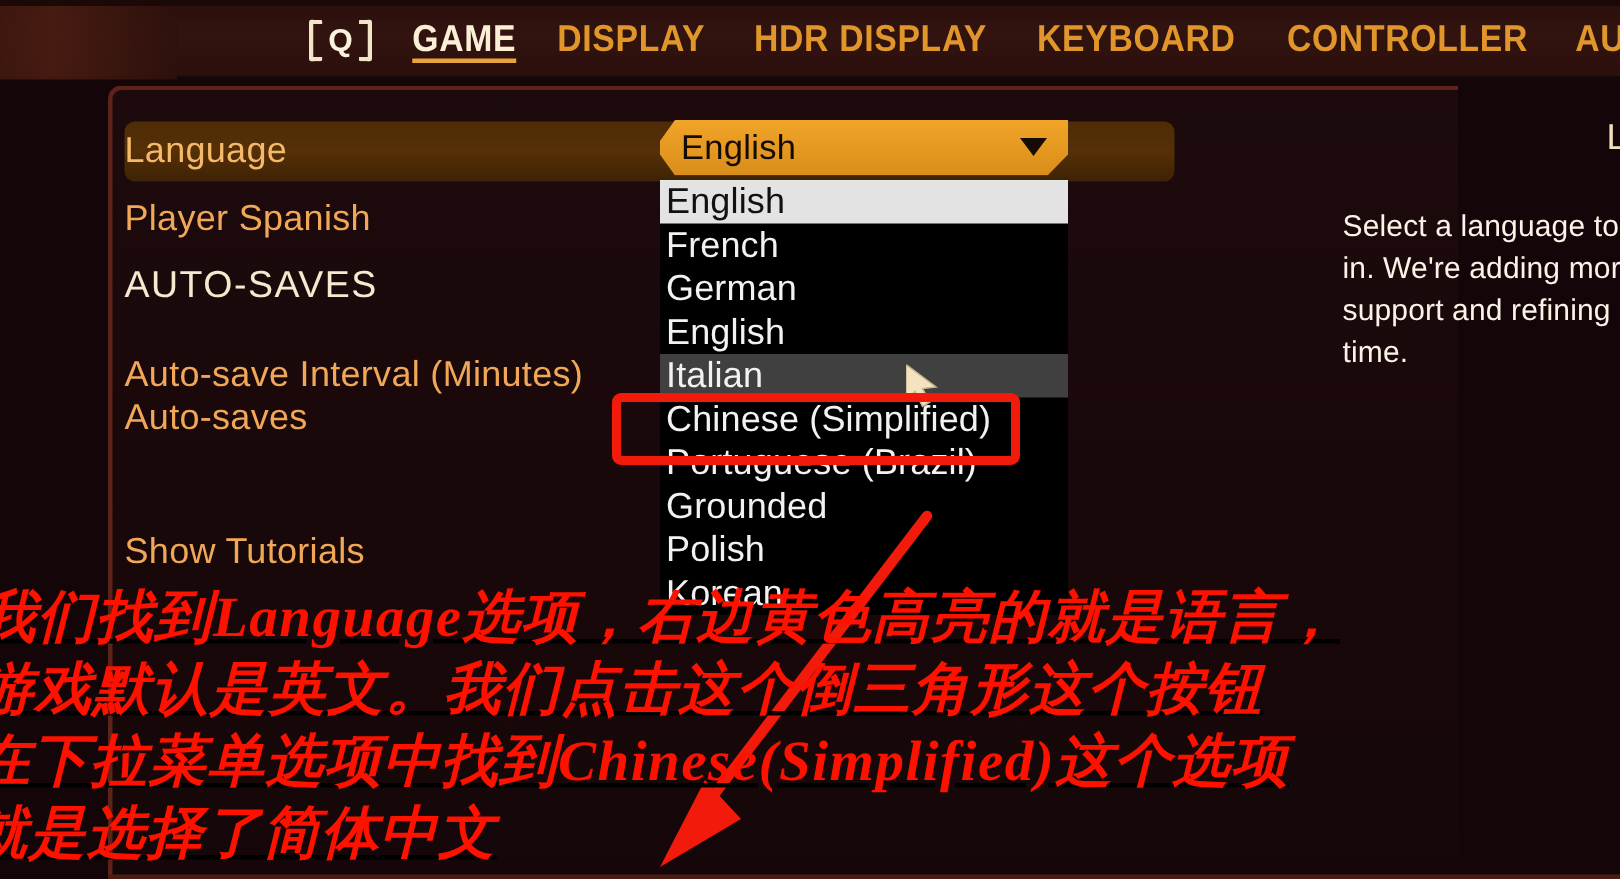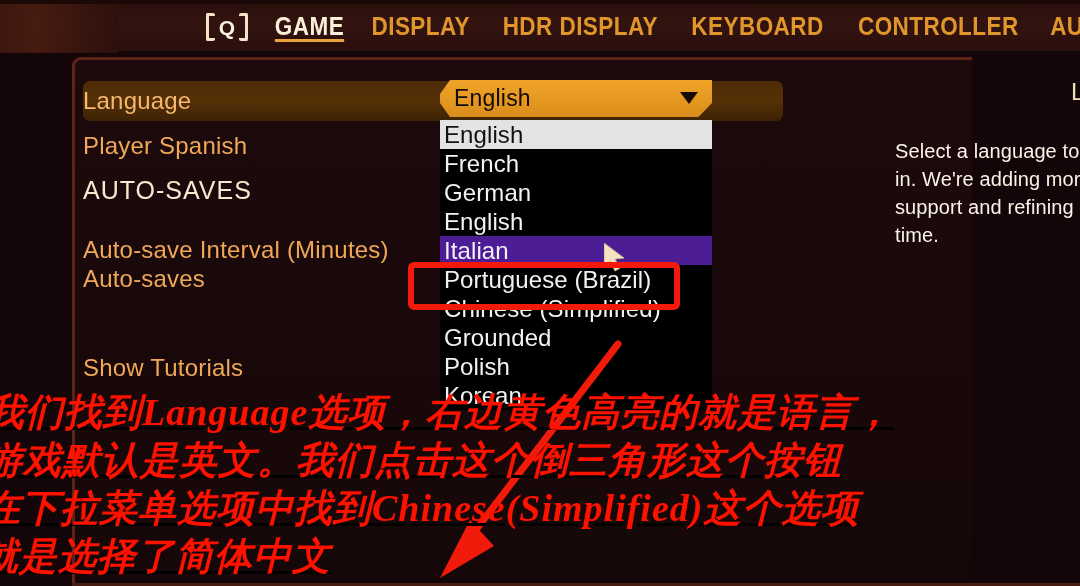--- a/index.html
+++ b/index.html
@@ -120,21 +120,21 @@
     background:#000; overflow:hidden;
   }
   .opt {
     height:29px; display:flex; align-items:center;
     padding-left:4px;
     font-family:"Liberation Sans", sans-serif;
     font-size:24px; color:#f2f2f2; letter-spacing:.1px;
     white-space:nowrap;
   }
   .opt.sel { background:#e3e3e3; color:#111; }
-  .opt.hov { background:#4c1d95; }
+  .opt.hov { background:#404040; }
 
   
   #cursor {
     position:absolute; left:604px; top:243px;
     width:0; height:0; z-index:40;
   }
   #cursor svg { position:absolute; left:0; top:0; }
 
   
   #desc {
@@ -242,22 +242,22 @@
     <span class="val">English</span>
     <span id="dd-caret"></span>
   </div>
 
   <div id="dd-list">
     <div class="opt sel">English</div>
     <div class="opt">French</div>
     <div class="opt">German</div>
     <div class="opt">English</div>
     <div class="opt hov">Italian</div>
+    <div class="opt">Chinese (Simplified)</div>
     <div class="opt">Portuguese (Brazil)</div>
-    <div class="opt">Chinese (Simplified)</div>
     <div class="opt">Grounded</div>
     <div class="opt">Polish</div>
     <div class="opt">Korean</div>
   </div>
 
   <div id="cursor">
     <svg width="26" height="30" viewBox="0 0 26 30">
       <polygon points="0,0 0,24 6,18 11,28 16,25 11,16 20,15" fill="#f4e3c0" stroke="#c9b48b" stroke-width="1"></polygon>
     </svg>
   </div>

